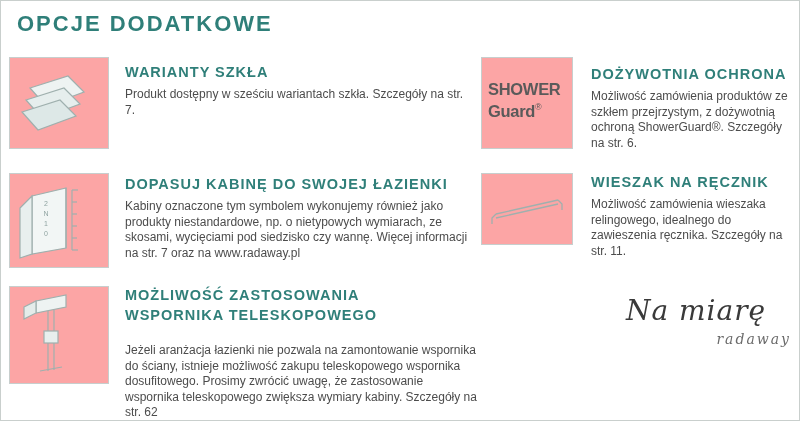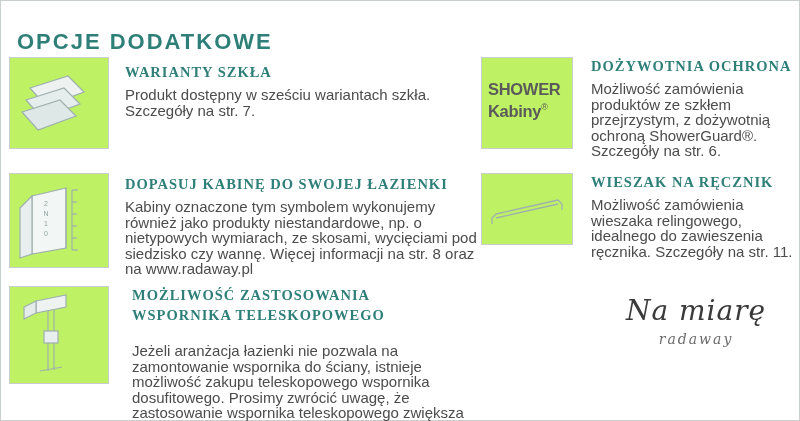--- a/index.html
+++ b/index.html
@@ -19,70 +19,69 @@
     position: relative;
     width: 800px;
     height: 421px;
     box-sizing: border-box;
     border: 1px solid #c9cfcd;
     background: #ffffff;
   }
   .title {
     position: absolute;
     left: 16px;
-    top: 28px;
+    top: 10px;
     font-size: 22px;
     letter-spacing: 2px;
     color: #2f7f79;
     font-weight: bold;
   }
 
   
   .block {
     position: absolute;
   }
   .icon-box {
     position: absolute;
     border: 1px solid #c7cecd;
-    background: #bef264;
+    background: #fca5a5;
     box-sizing: border-box;
   }
   .heading {
     color: #2f7f79;
     font-size: 14.5px;
     font-weight: bold;
     letter-spacing: 1px;
     line-height: 19px;
     margin: 0 0 5px 0;
-    font-family: Liberation Serif, serif;
   }
   .body-text {
     color: #4c4c4c;
-    font-size: 15px;
+    font-size: 12px;
     line-height: 15.6px;
     margin: 0;
   }
 
   
   #block-glass { left: 8px; top: 56px; width: 460px; }
   #block-glass .icon-box { left: 0; top: 0; width: 100px; height: 92px; }
   #block-glass .txt { margin-left: 116px; padding-top: 6px; }
 
   #block-custom { left: 8px; top: 172px; width: 468px; }
   #block-custom .icon-box { left: 0; top: 0; width: 100px; height: 95px; }
   #block-custom .txt { margin-left: 116px; padding-top: 2px; }
 
-  #block-bracket { left: 8px; top: 285px; width: 470px; padding-left: 7px; }
+  #block-bracket { left: 8px; top: 285px; width: 470px; }
   #block-bracket .icon-box { left: 0; top: 0; width: 100px; height: 98px; }
   #block-bracket .txt { margin-left: 116px; padding-top: 0px; }
 
   
   #block-protection { left: 480px; top: 56px; width: 316px; }
   #block-protection .icon-box { left: 0; top: 0; width: 92px; height: 92px; }
-  #block-protection .txt { margin-left: 110px; padding-top: 0px; }
+  #block-protection .txt { margin-left: 110px; padding-top: 0px; margin-top: 8px; }
 
   #block-hanger { left: 480px; top: 172px; width: 316px; }
   #block-hanger .icon-box { left: 0; top: 0; width: 92px; height: 72px; }
   #block-hanger .txt { margin-left: 110px; padding-top: 0px; }
 
   
   .sg-logo {
     position: absolute;
     left: 6px;
     top: 22px;
@@ -124,20 +123,21 @@
     letter-spacing: 1px;
     line-height: 36px;
   }
   .brand-sub {
     font-family: "DejaVu Serif", serif;
     font-style: italic;
     font-size: 14px;
     color: #6b6b6b;
     letter-spacing: 2px;
     margin-top: 2px;
+    text-align: right;
   }
 
   svg { display: block; }
 </style>
 </head>
 <body>
 
 <div class="page">
 
   <div class="title">OPCJE DODATKOWE</div>
@@ -174,21 +174,21 @@
           <line x1="62" y1="76" x2="68" y2="76"></line>
         </g>
         <text x="36" y="32" font-family="Liberation Sans, sans-serif" font-size="7" fill="#8fa3a1" text-anchor="middle">2</text>
         <text x="36" y="42" font-family="Liberation Sans, sans-serif" font-size="7" fill="#8fa3a1" text-anchor="middle">N</text>
         <text x="36" y="52" font-family="Liberation Sans, sans-serif" font-size="7" fill="#8fa3a1" text-anchor="middle">1</text>
         <text x="36" y="62" font-family="Liberation Sans, sans-serif" font-size="7" fill="#8fa3a1" text-anchor="middle">0</text>
       </svg>
     </div>
     <div class="txt">
       <div class="heading">DOPASUJ KABINĘ DO SWOJEJ ŁAZIENKI</div>
-      <div class="body-text">Kabiny oznaczone tym symbolem wykonujemy również jako produkty niestandardowe, np. o nietypowych wymiarach, ze skosami, wycięciami pod siedzisko czy wannę. Więcej informacji na str. 8 oraz na www.radaway.pl</div>
+      <div class="body-text">Kabiny oznaczone tym symbolem wykonujemy również jako produkty niestandardowe, np. o nietypowych wymiarach, ze skosami, wycięciami pod siedzisko czy wannę. Więcej informacji na str. 7 oraz na www.radaway.pl</div>
     </div>
   </div>
 
   <div class="block" id="block-bracket">
     <div class="icon-box">
       <svg width="98" height="96" viewBox="0 0 98 96">
         <g fill="none" stroke="#9fb0ae" stroke-width="1.2">
           <polygon points="26,14 56,8 56,20 26,26" fill="#eef3f2"></polygon>
           <polygon points="14,20 26,14 26,26 14,32" fill="#e4ecea"></polygon>
           <line x1="38" y1="24" x2="38" y2="84"></line>
@@ -203,21 +203,21 @@
       <div class="heading" style="margin-top:-4px;">WSPORNIKA TELESKOPOWEGO</div>
       <div class="body-text" style="margin-top:18px;">Jeżeli aranżacja łazienki nie pozwala na zamontowanie wspornika do ściany, istnieje możliwość zakupu teleskopowego wspornika dosufitowego. Prosimy zwrócić uwagę, że zastosowanie wspornika teleskopowego zwiększa wymiary kabiny. Szczegóły na str. 62</div>
     </div>
   </div>
 
   <div class="block" id="block-protection">
     <div class="icon-box">
       <div class="sg-logo">
         <div class="sg-line1">SHOWER</div>
         <div class="sg-line2">
-          <span>Kabiny</span><span class="sg-reg">®</span>
+          <span>Guard</span><span class="sg-reg">®</span>
         </div>
       </div>
     </div>
     <div class="txt">
       <div class="heading">DOŻYWOTNIA OCHRONA</div>
       <div class="body-text">Możliwość zamówienia produktów ze szkłem przejrzystym, z dożywotnią ochroną ShowerGuard®. Szczegóły na str. 6.</div>
     </div>
   </div>
 
   <div class="block" id="block-hanger">

